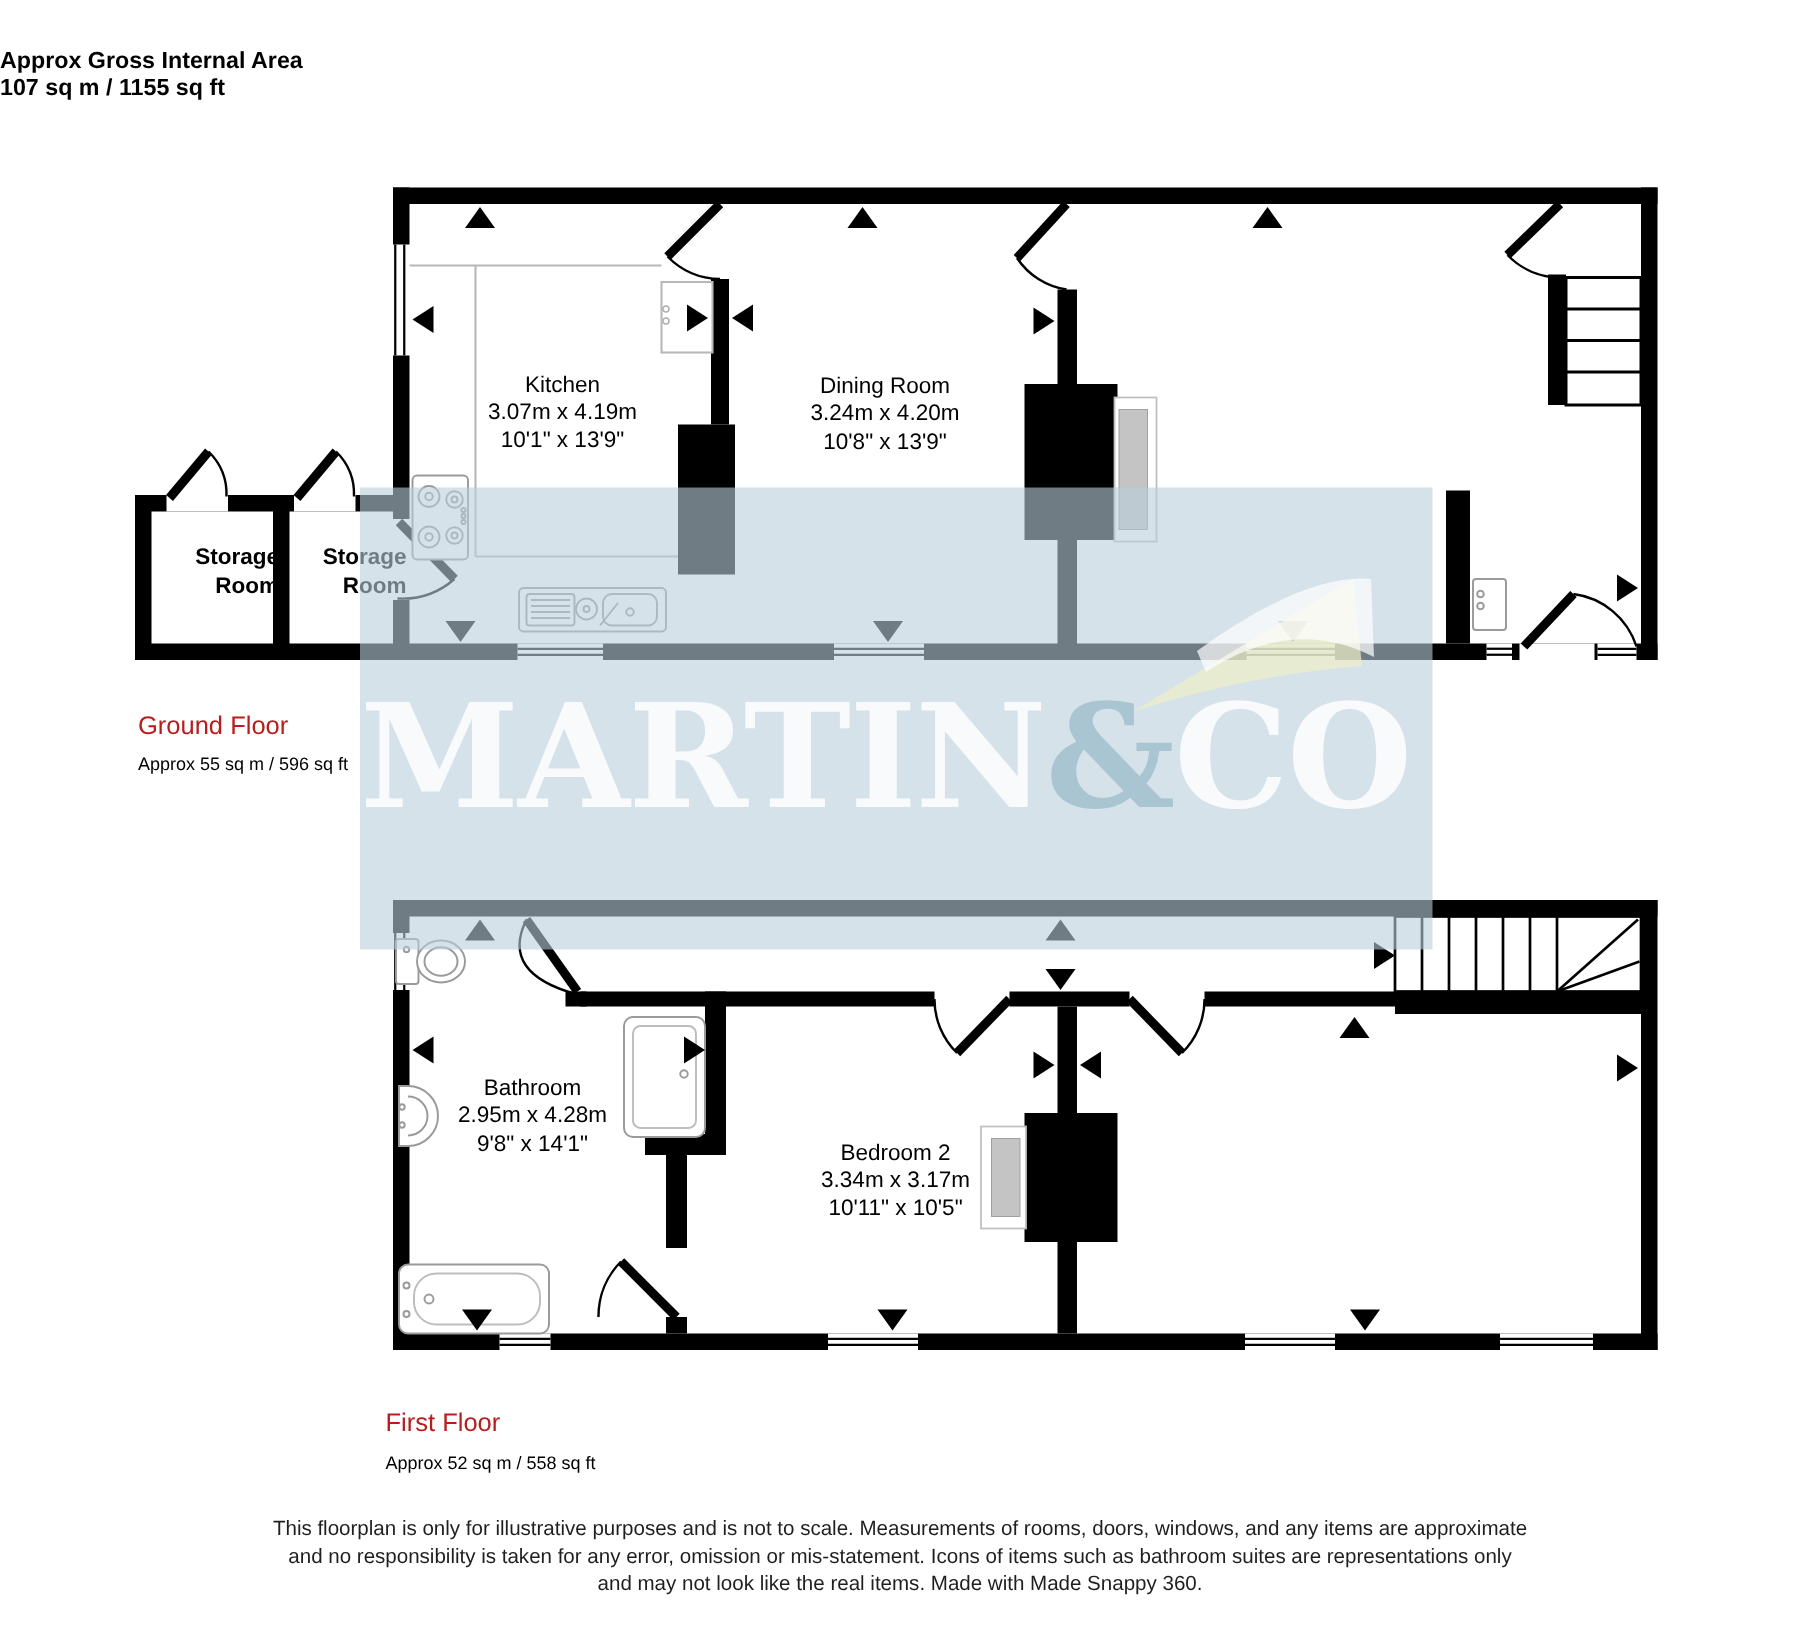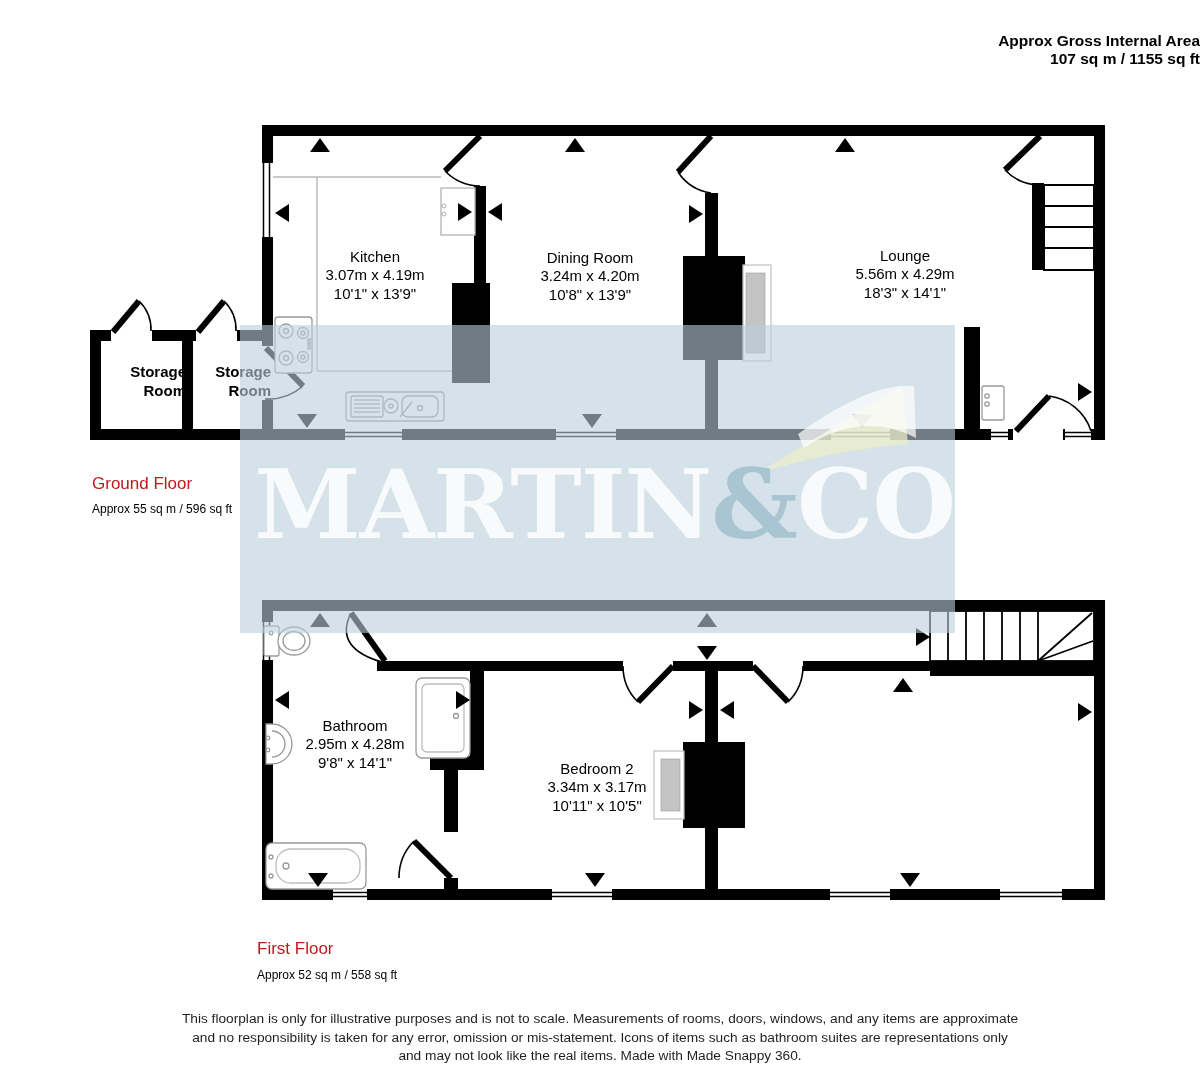--- a/index.html
+++ b/index.html
@@ -1,34 +1,34 @@
 <!DOCTYPE html>
 <html><head>
 <meta charset="utf-8">
 <style>
   html,body{margin:0;padding:0;background:#ffffff;}
   .canvas{position:relative;width:1200px;height:1083px;background:#ffffff;overflow:hidden;
           font-family:"Liberation Sans","DejaVu Sans",sans-serif;color:#000;}
   .abs{position:absolute;}
   svg{display:block;}
   .plan-svg{position:absolute;left:0;top:0;z-index:1;}
-  .title-block{left:0;top:32px;width:1200px;text-align:right;z-index:1;}
+  .title-block{left:0;top:32px;width:1200px;text-align:left;z-index:1;}
   .title-block div{font-size:15.5px;font-weight:bold;line-height:18px;color:#000;}
   .room-label{transform:translateX(-50%);text-align:center;z-index:1;white-space:nowrap;}
   .room-name{font-size:15px;font-weight:normal;line-height:18px;}
   .room-dim{font-size:15px;line-height:18.5px;}
   .storage-label{transform:translateX(-50%);text-align:right;z-index:1;width:90px;
                  font-size:15px;font-weight:bold;line-height:19px;}
   .floor-caption-name{font-size:17px;font-weight:400;color:#b91c1c;z-index:1;}
   .floor-caption-area{font-size:12px;font-weight:normal;color:#000;z-index:1;}
   .disclaimer{left:50%;transform:translateX(-50%);top:1010px;width:840px;text-align:center;
               font-size:13.7px;line-height:18.6px;color:#1f1f1f;z-index:1;}
   .wm-band{left:240px;top:325px;width:715px;height:308px;background:rgba(185,206,218,0.60);z-index:2;}
   .wm-swoosh{left:740px;top:378px;z-index:3;}
-  .wm-text{left:240px;top:455px;width:715px;text-align:right;z-index:4;
+  .wm-text{left:240px;top:455px;width:715px;text-align:left;z-index:4;
            font-family:"DejaVu Serif","Liberation Serif",serif;font-weight:bold;
            font-size:96px;letter-spacing:-1px;line-height:100px;
            color:rgba(255,255,255,0.82);}
   .wm-amp{color:rgba(168,195,209,0.95);}
 </style>
 </head>
 <body>
 
 <div class="canvas">
 
@@ -297,25 +297,20 @@
   <div class="abs room-label" style="left:375px;top:248px">
     <div class="room-name">Kitchen</div>
     <div class="room-dim">3.07m x 4.19m</div>
     <div class="room-dim">10'1" x 13'9"</div>
   </div>
   <div class="abs room-label" style="left:590px;top:249px">
     <div class="room-name">Dining Room</div>
     <div class="room-dim">3.24m x 4.20m</div>
     <div class="room-dim">10'8" x 13'9"</div>
   </div>
-  <div class="abs room-label" style="left:905px;top:247px">
-    <div class="room-name">Lounge</div>
-    <div class="room-dim">5.56m x 4.29m</div>
-    <div class="room-dim">18'3" x 14'1"</div>
-  </div>
   <div class="abs storage-label" style="left:141px;top:362px">Storage Room</div>
   <div class="abs storage-label" style="left:226px;top:362px">Storage Room</div>
 
   <div class="abs room-label" style="left:355px;top:717px">
     <div class="room-name">Bathroom</div>
     <div class="room-dim">2.95m x 4.28m</div>
     <div class="room-dim">9'8" x 14'1"</div>
   </div>
   <div class="abs room-label" style="left:597px;top:760px">
     <div class="room-name">Bedroom 2</div>

